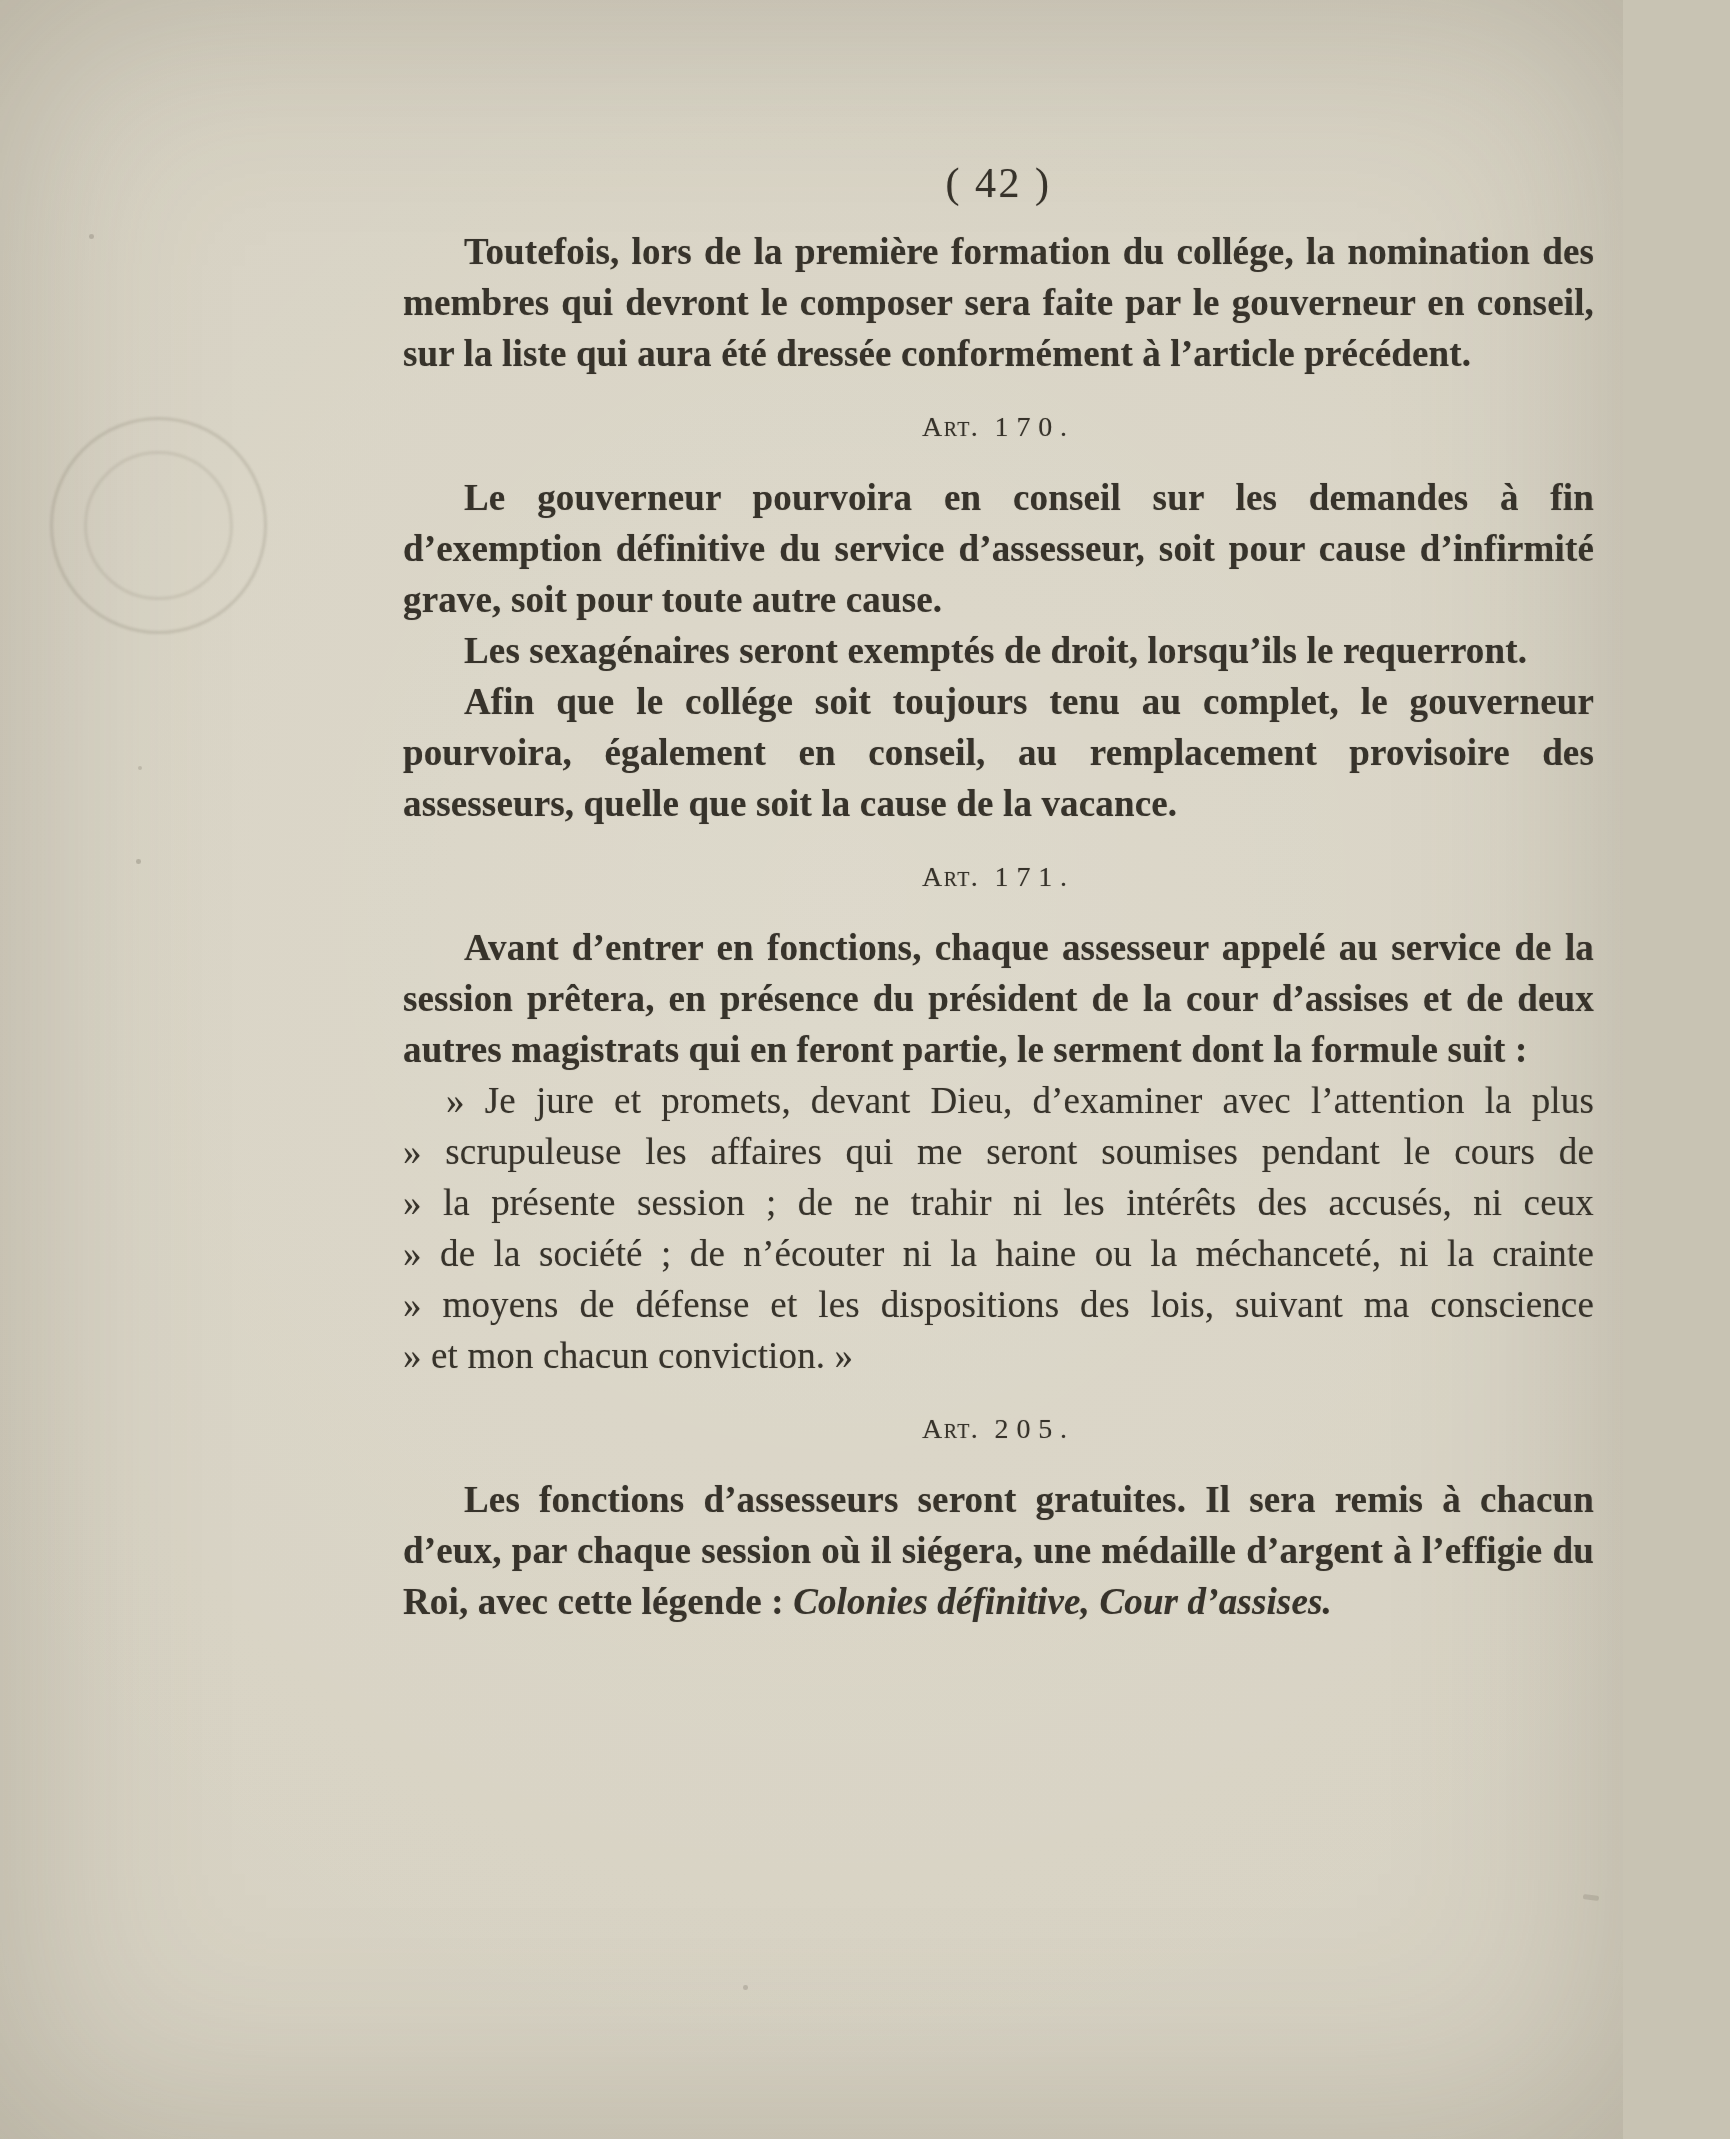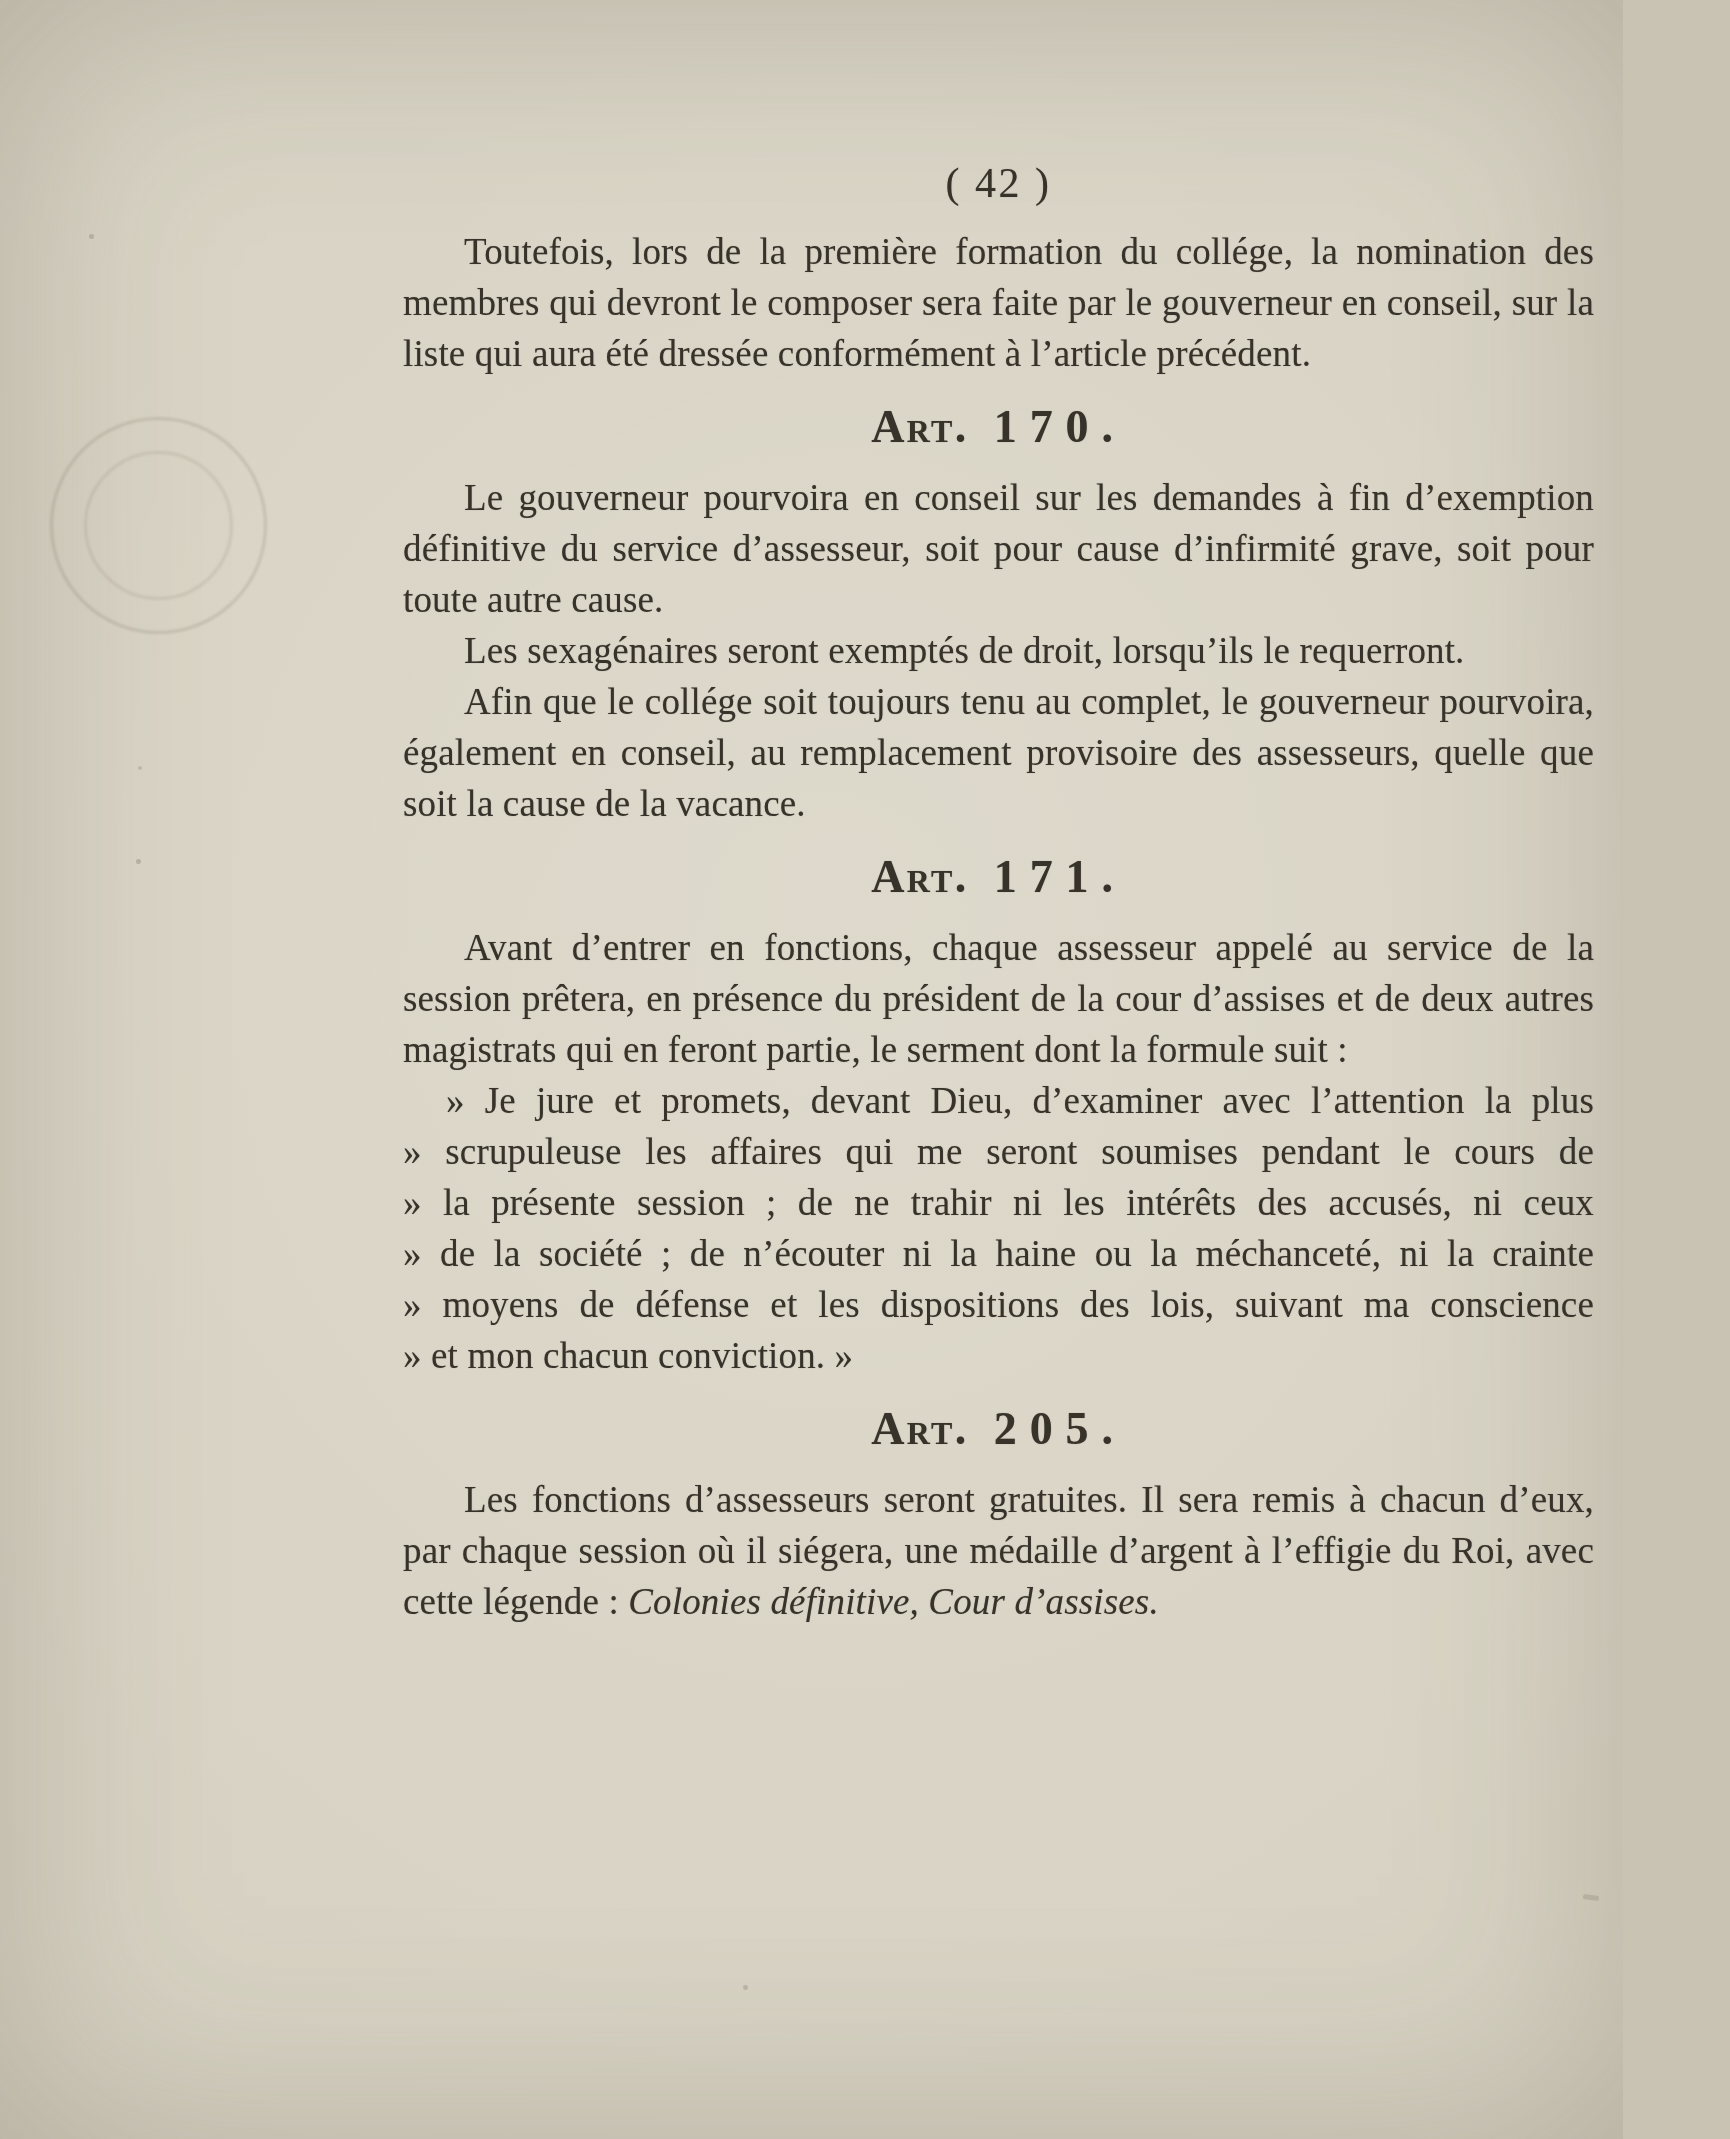--- a/index.html
+++ b/index.html
@@ -71,24 +71,25 @@
   .pageno {
     text-align: center;
     text-align-last: center;
     font-size: 42px;
     letter-spacing: 0.06em;
     margin: 0 0 17px 0;
   }
   .para {
     margin: 0;
     text-indent: 61px;
+    font-weight: bold;
   }
   .art {
-    font-weight: 700;
-    font-size: 46px;
+    font-weight: 400;
+    font-size: 28px;
     text-align: right;
     text-align-last: center;
     margin: 22px 0 20px 0;
   }
   .art .sc {
     font-variant: small-caps;
     letter-spacing: 0.05em;
   }
   .art .num {
     margin-left: 0.55em;

